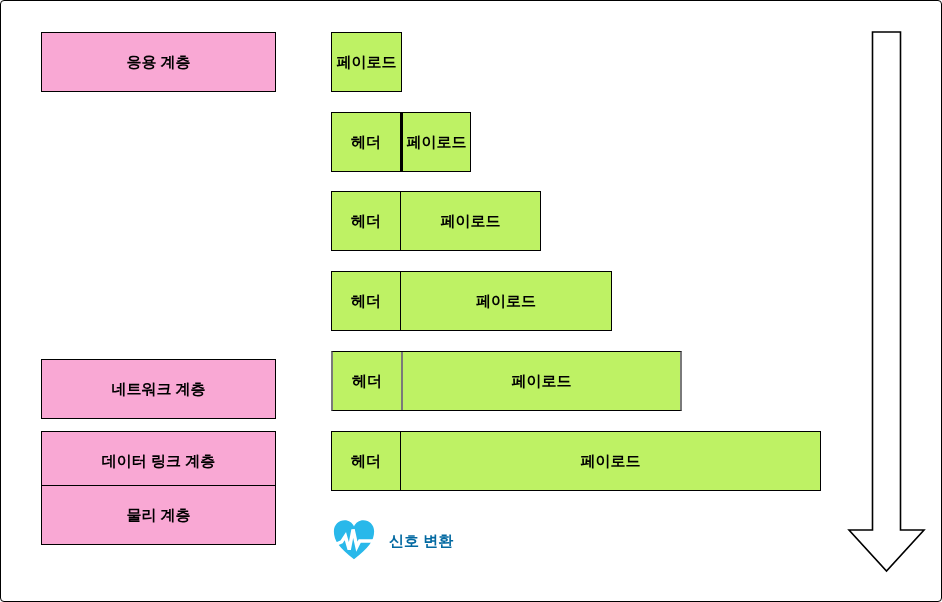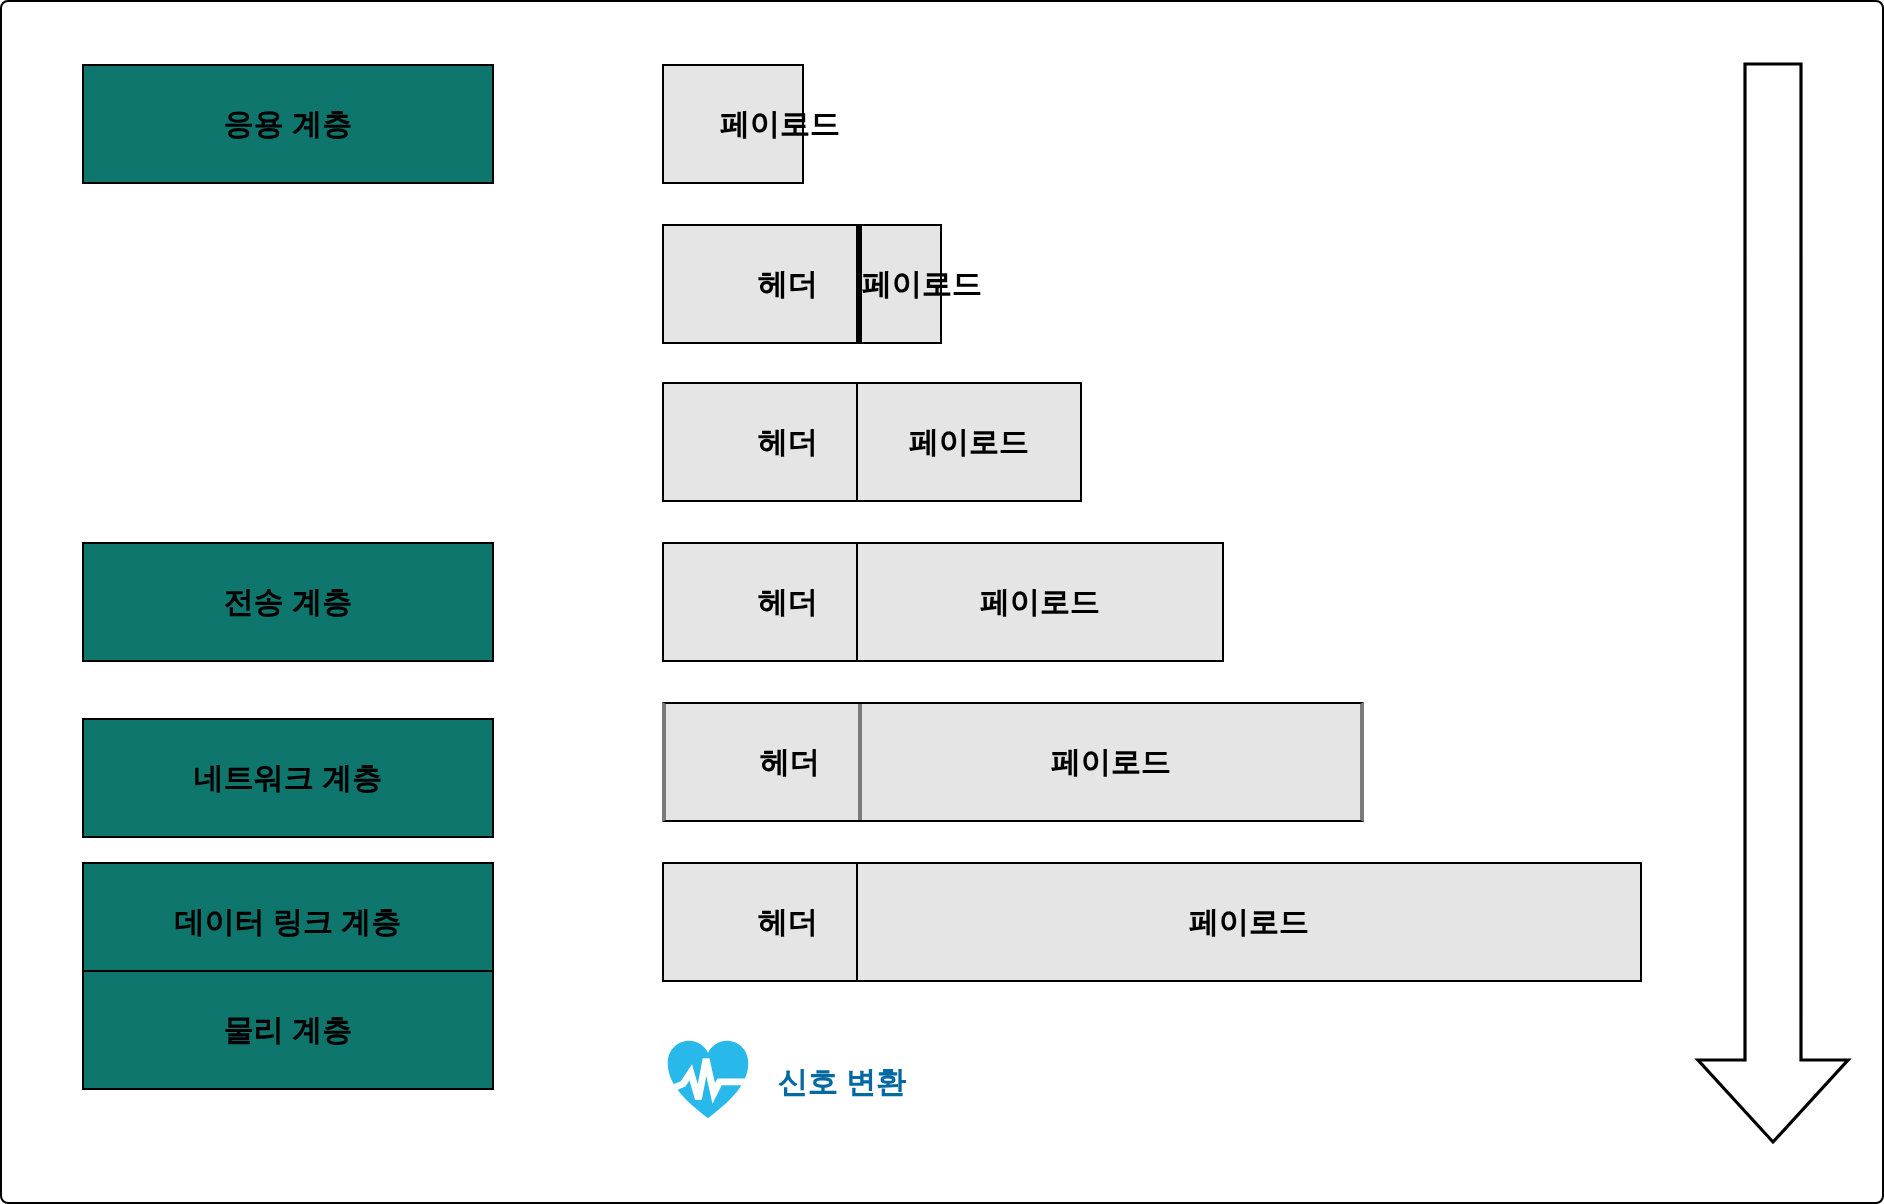--- a/index.html
+++ b/index.html
@@ -2,28 +2,28 @@
 <html><head>
 <meta charset="utf-8">
 <style>
   html,body { margin:0; padding:0; background:#fff; }
   body { font-family:"Liberation Sans","DejaVu Sans",sans-serif; }
   .canvas {
     position:relative; width:942px; height:602px; box-sizing:border-box;
     background:#fff; border:1.5px solid #000; border-radius:4px; overflow:hidden;
   }
   .lbox {
-    position:absolute; left:40px; width:206px; height:60px; box-sizing:border-box;
-    border:1.5px solid #000; background:#0f766e;
+    position:absolute; left:40px; width:235px; height:60px; box-sizing:border-box;
+    border:1.5px solid #000; background:#f9a8d4;
     display:flex; align-items:center; justify-content:center;
     font-size:15px; font-weight:700; color:#000;
   }
   .rgroup {
     position:absolute; left:330px; height:60px; box-sizing:border-box;
-    border:1.5px solid #000; background:#e5e5e5; display:flex;padding-left:28px;
+    border:1.5px solid #000; background:#bef264; display:flex;
   }
   .cell {
     box-sizing:border-box; display:flex; align-items:center; justify-content:center;
     font-size:15px; font-weight:700; color:#000; white-space:nowrap;
   }
   .cell.hdr { width:68px; flex:0 0 68px; }
   .cell.pl  { flex:1 1 auto; }
   .cell.tr  { width:66px; flex:0 0 66px; }
   .cell + .cell { border-left:1.5px solid #000; }
   .rgroup.thickdiv .cell + .cell { border-left-width:3px; }
@@ -40,23 +40,20 @@
   .heart { position:absolute; left:330px; top:514px; }
   .arrow-svg { position:absolute; left:0; top:0; pointer-events:none; }
 </style>
 </head>
 <body>
 
 <div class="canvas">
 
   <div class="lbox" style="top:31px">
       <span>응용 계층</span>
-    </div>
-  <div class="lbox" style="top:270px">
-      <span>전송 계층</span>
     </div>
   <div class="lbox" style="top:358px">
       <span>네트워크 계층</span>
     </div>
   <div class="lbox" style="top:430px">
       <span>데이터 링크 계층</span>
     </div>
   <div class="lbox" style="top:484px">
       <span>물리 계층</span>
     </div>

